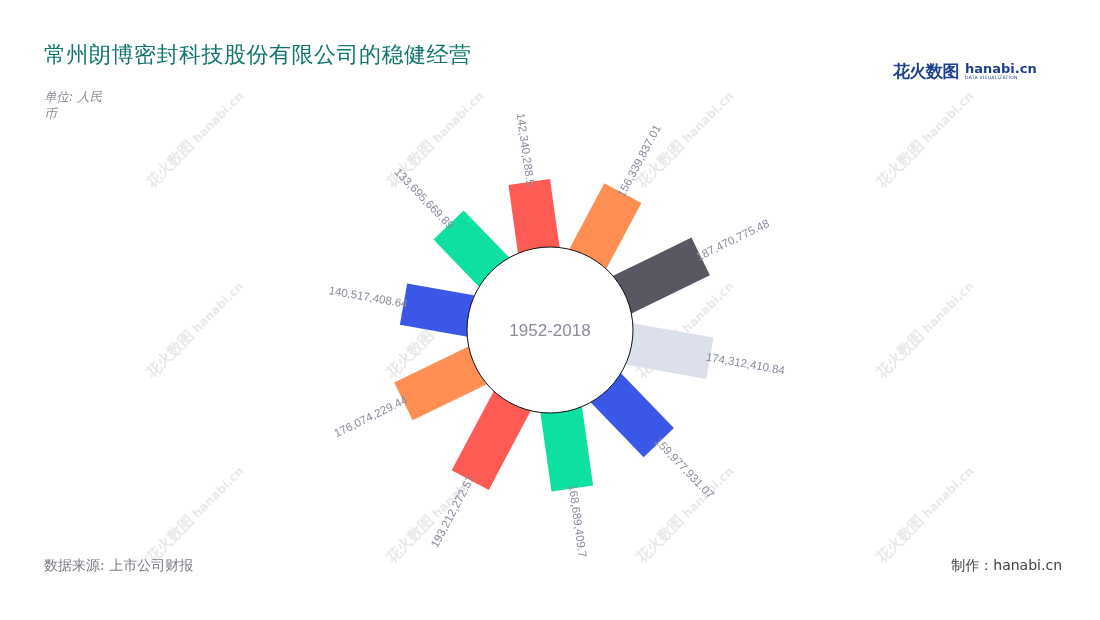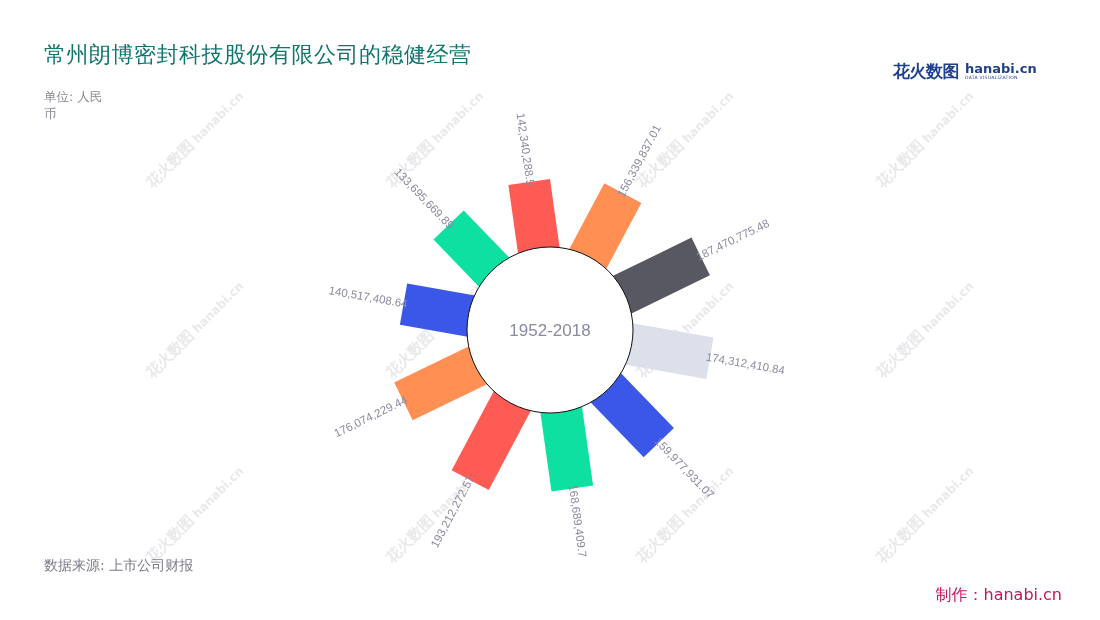--- a/index.html
+++ b/index.html
@@ -1,25 +1,25 @@
 <!DOCTYPE html>
 <html><head>
 <meta charset="utf-8">
 <style>
   html, body { margin:0; padding:0; background:#ffffff; }
   body { width:1100px; height:620px; position:relative; overflow:hidden; font-family:"DejaVu Sans","Liberation Sans",sans-serif; }
   .title { position:absolute; left:44px; top:40px; font-size:22px; color:#0f766e; letter-spacing:0.5px; }
-  .unit { position:absolute; left:44px; top:88px; font-size:12.5px; color:#8a8a96; width:70px; line-height:17px; }
+  .unit { position:absolute; left:44px; top:88px; font-size:12.5px; color:#8a8a96; width:70px; line-height:17px;font-style:italic; }
   .logo { position:absolute; left:893px; top:60px; display:flex; align-items:center; gap:6px; }
   .logo-cn { font-size:17px; font-weight:bold; color:#1f3f8f; letter-spacing:-0.5px; }
   .logo-en { display:flex; flex-direction:column; line-height:1; }
   .logo-en .main { font-size:13px; font-weight:bold; color:#1f3f8f; }
   .logo-en .sub { font-size:4.5px; color:#1f3f8f; letter-spacing:0.3px; margin-top:1px; }
   .source { position:absolute; left:44px; top:557px; font-size:14px; color:#7a7a86; }
-  .credit { position:absolute; right:38px; top:557px; font-size:16px; color:#be185d;margin-top:28px; }
+  .credit { position:absolute; right:38px; top:557px; font-size:14px; color:#404040; }
   svg.chart { position:absolute; left:0; top:0; }
   .wm { position:absolute; font-size:15px; color:#e9e9ec; transform:rotate(-45deg); white-space:nowrap; font-weight:bold; pointer-events:none; }
   .wm small { font-size:12px; font-weight:bold; margin-left:4px; }
 </style>
 </head>
 <body>
 
 <div class="title">常州朗博密封科技股份有限公司的稳健经营</div>
 <div class="unit">单位: 人民币</div>
 

